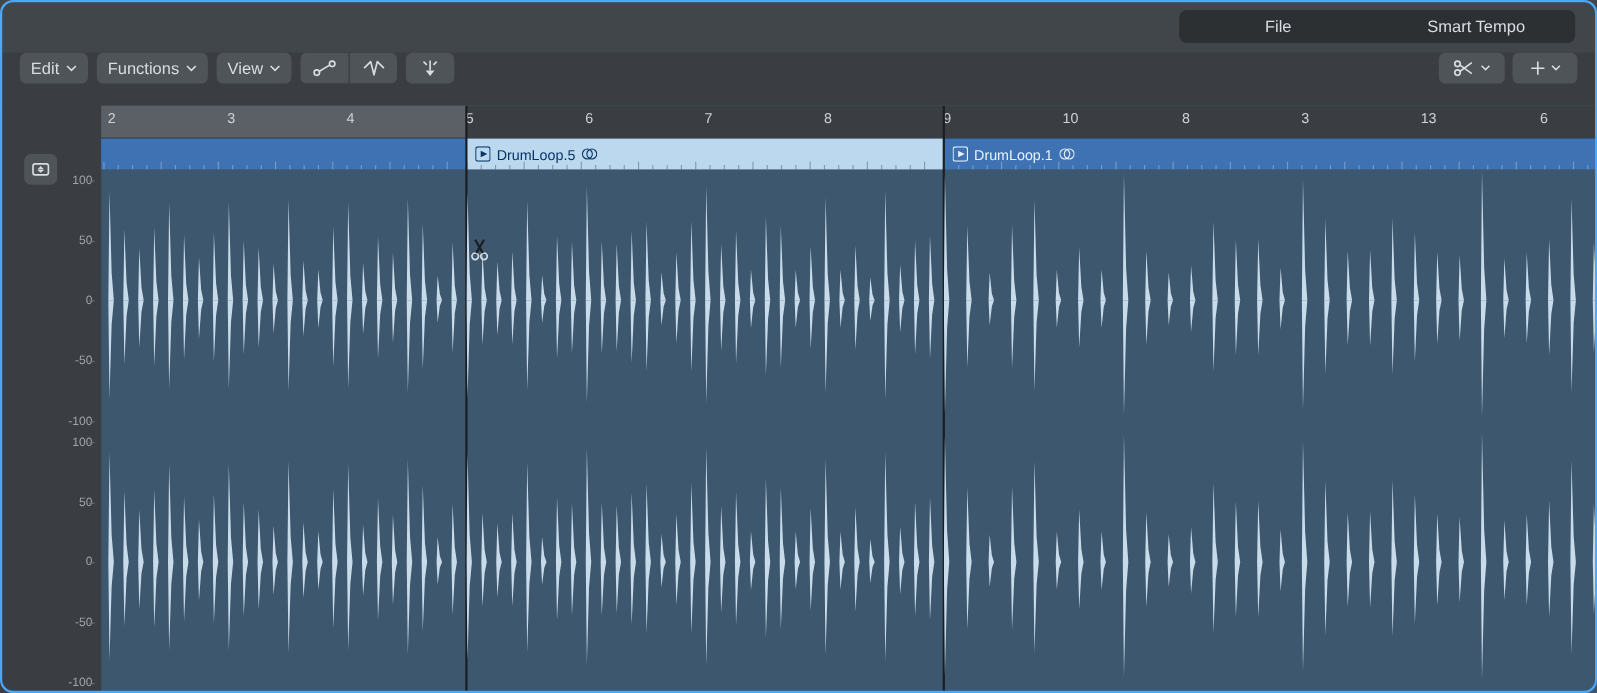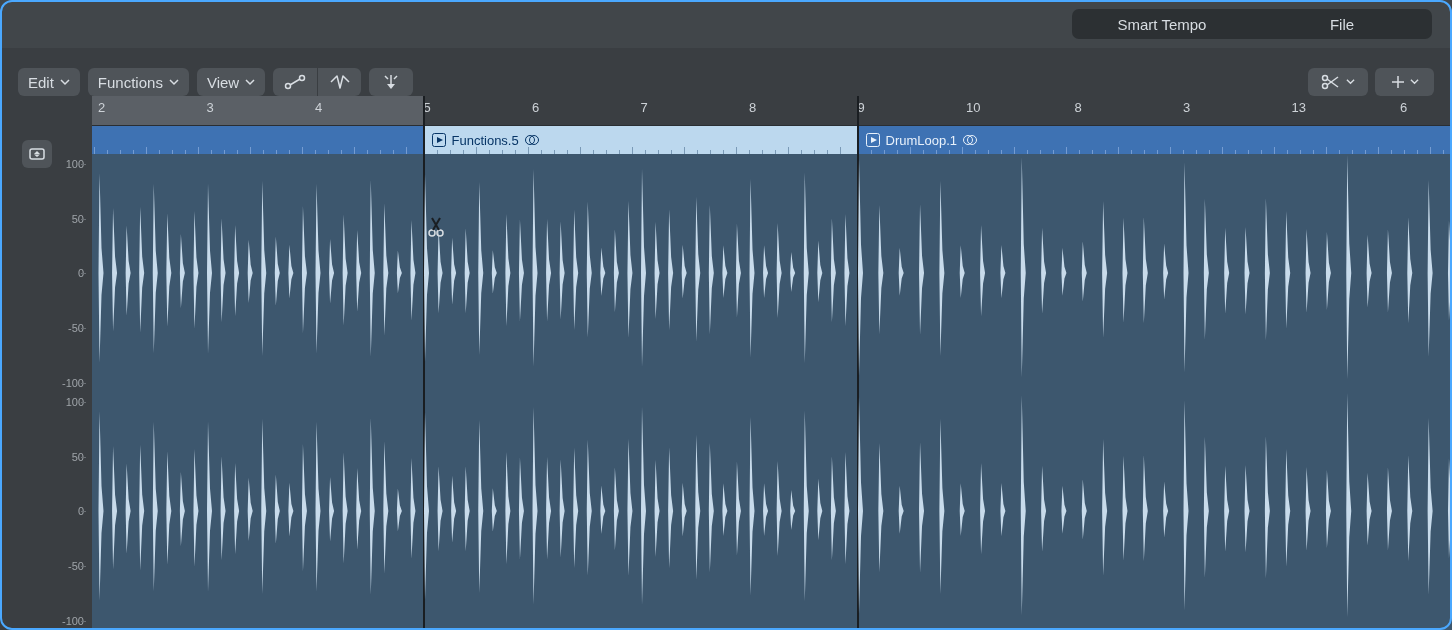--- a/index.html
+++ b/index.html
@@ -6,21 +6,21 @@
   body { background: #404040; width: 1452px; height: 630px; overflow: hidden; position: relative; }
   .frame { position:absolute; inset:0; border:2px solid #4aa8ff; border-radius:12px; pointer-events:none; }
 
   
   .topbar { height: 48px; background: #41464a; display:flex; align-items:center; justify-content:flex-end; padding: 6px 20px; }
   .tab-group { display:flex; background:#2c3033; border-radius:7px; overflow:hidden; height:30px; }
   .tab { width:180px; display:flex; align-items:center; justify-content:center; color:#d8dde2; font-size:15px; font-weight:500; }
   .tab.active { background:#0d6ddf; color:#fff; font-weight:600; }
 
   
-  .toolbar { height: 48px; padding:0 18px; display:flex; align-items:flex-end; gap:8px; background:#3a3e42; position:relative; }
+  .toolbar { height: 48px; padding:0 18px; display:flex; align-items:flex-start; gap:8px; background:#3a3e42; position:relative; }
   .menu-btn { height:28px; padding:0 10px; background:#4f5459; border-radius:6px; color:#d8dde2; font-size:15px; display:flex; align-items:center; gap:6px; }
   .chev { width:10px; height:10px; display:inline-block; }
   .chev svg { display:block; }
   .icon-group { display:flex; border-radius:6px; overflow:hidden; }
   .icon-btn { width:44px; height:28px; background:#4f5459; display:flex; align-items:center; justify-content:center; }
   .icon-btn + .icon-btn { border-left:1px solid #3a3e42; }
   .toolbar-spacer { flex:1; }
   .right-tools { display:flex; gap:6px; }
   .right-tools .icon-btn { width:60px; border-radius:6px; gap:4px; }
   .grey-stroke { stroke:#d8dde2; fill:none; stroke-width:1.5; }
@@ -60,22 +60,22 @@
   .wave-top { top:0; height:50%; }
   .wave-bot { top:50%; height:50%; }
 
   .scissors-cursor { position:absolute; pointer-events:none; }
 </style>
 </head>
 <body>
 
 <div class="topbar">
   <div class="tab-group">
+    <div class="tab">File</div>
     <div class="tab">Smart Tempo</div>
-    <div class="tab">File</div>
   </div>
 </div>
 
 <div class="toolbar">
   <div class="menu-btn">
     <span>Edit</span>
     <span class="chev">
         <svg viewBox="0 0 10 10">
           <path d="M1 3 L5 7 L9 3" class="grey-stroke"></path>
         </svg>
@@ -232,21 +232,21 @@
             <div class="tick" style="left: 390px; height: 4px;"></div>
             <div class="tick" style="left: 403px; height: 4px;"></div>
             <div class="tick" style="left: 416px; height: 7px;"></div>
           </div>
         </div>
         <div class="region-hdr sel" style="left: 331.5px; width: 434px;">
     <span class="play-icon"><svg viewBox="0 0 14 14">
               <rect x="0.5" y="0.5" width="13" height="13" rx="2" fill="none" stroke="currentColor"></rect>
               <polygon points="5,4 11,7 5,10" fill="currentColor"></polygon>
             </svg></span>
-    <span>Functions.5</span>
+    <span>DrumLoop.5</span>
     <span class="stereo-icon"><svg viewBox="0 0 14 12">
               <circle cx="5" cy="6" r="4.5" fill="none" stroke="currentColor"></circle>
               <circle cx="9" cy="6" r="4.5" fill="none" stroke="currentColor"></circle>
             </svg></span>
     <div class="region-ticks">
             <div class="tick" style="left: 0px; height: 7px;"></div>
             <div class="tick" style="left: 13px; height: 4px;"></div>
             <div class="tick" style="left: 26px; height: 4px;"></div>
             <div class="tick" style="left: 39px; height: 4px;"></div>
             <div class="tick" style="left: 52px; height: 7px;"></div>

